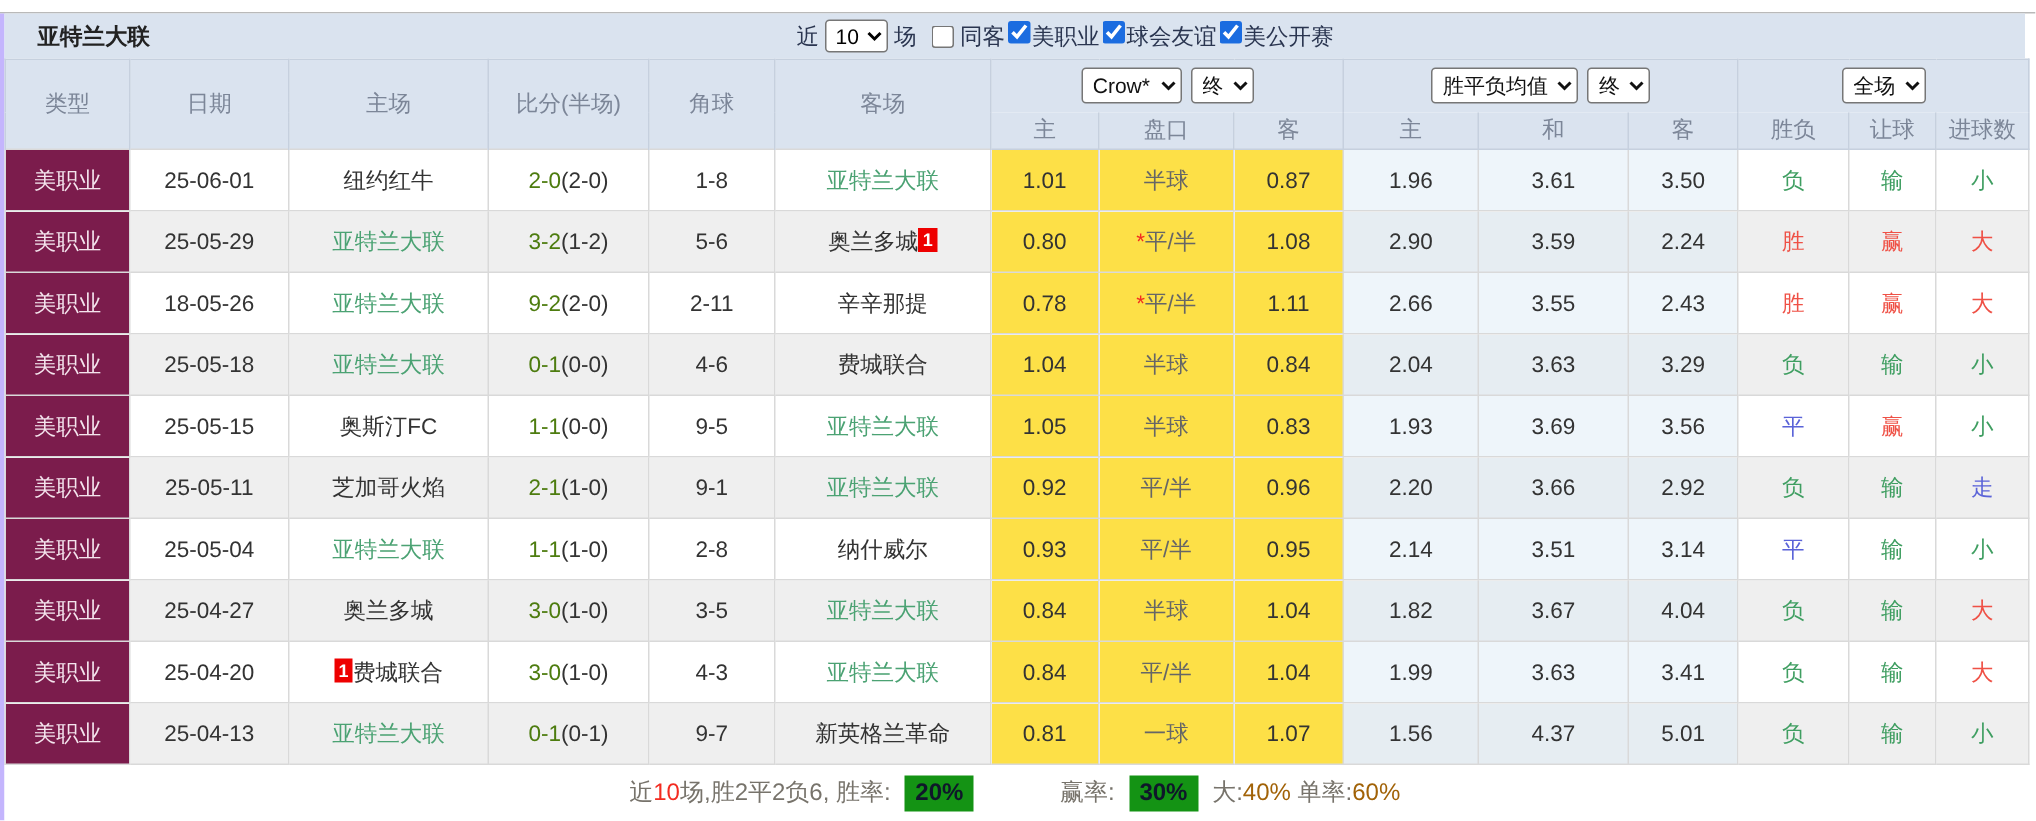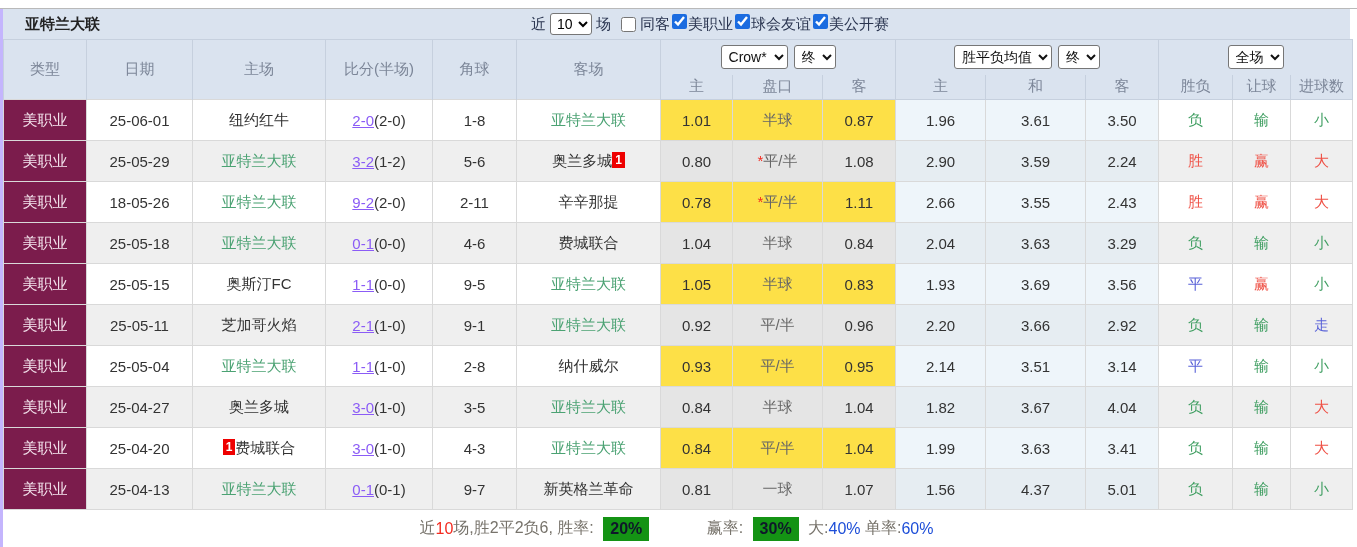--- a/index.html
+++ b/index.html
@@ -89,25 +89,25 @@
     border: 1px solid #d9d9d9;
     color: #333;
     padding: 0 2px;
     overflow: hidden;
     white-space: nowrap;
   }
   tr.odd td { background: #fff; }
   tr.even td { background: #efefef; }
   td.type-cell { background: #7b1c4c !important; color: #f4e4ed; }
   tr.odd td.cream { background: #fde047; }
-  tr.even td.cream { background: #e5e5e5; }
+  tr.even td.cream { background: #fde047; }
   tr.odd td.blue { background: #eef5fa; }
   tr.even td.blue { background: #e6edf2; }
   .team-self { color: #4ba273; }
-  .s-full { color: #8b5cf6; text-decoration: underline; }
+  .s-full { color: #4d7c0f; }
   .s-half { color: #333; }
   td.line-cell { color: #666; }
   .star { color: #f32b20; font-style: normal; }
   .badge1 {
     display: inline-block;
     background: #ee0000;
     color: #fff;
     font-size: 12px;
     line-height: 16px;
     height: 16px;
@@ -122,21 +122,21 @@
   .summary-bar {
     height: 37px;
     display: flex;
     align-items: center;
     justify-content: center;
     font-size: 16px;
     color: #77736b;
     background: #fff;
   }
   .summary-bar .seg-red { color: #f32b20; }
-  .summary-bar .seg-blue { color: #1d4ed8; }
+  .summary-bar .seg-blue { color: #a16207; }
   .summary-bar .seg-green-badge {
     background: #149314;
     color: #0f172a;
     font-weight: bold;
     padding: 3px 7px;
     margin: 0 5px;
   }
 </style>
 </head>
 <body>

